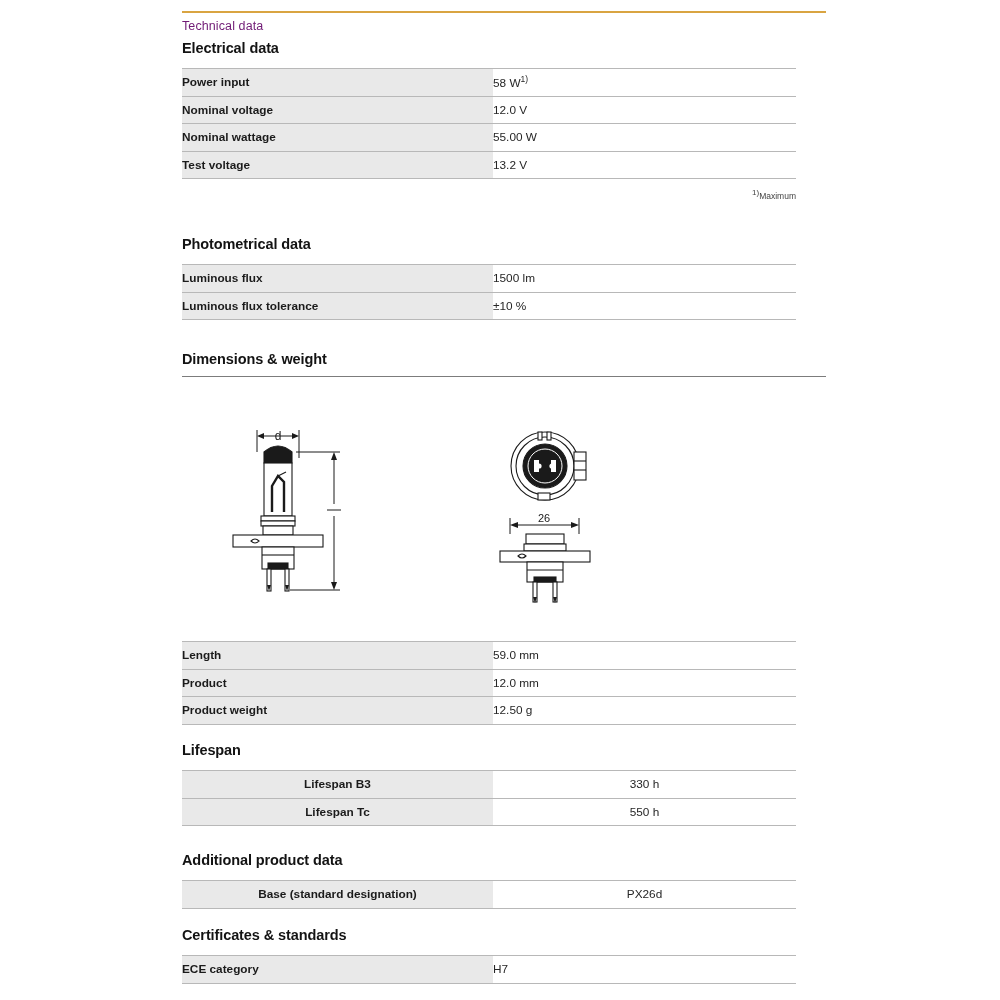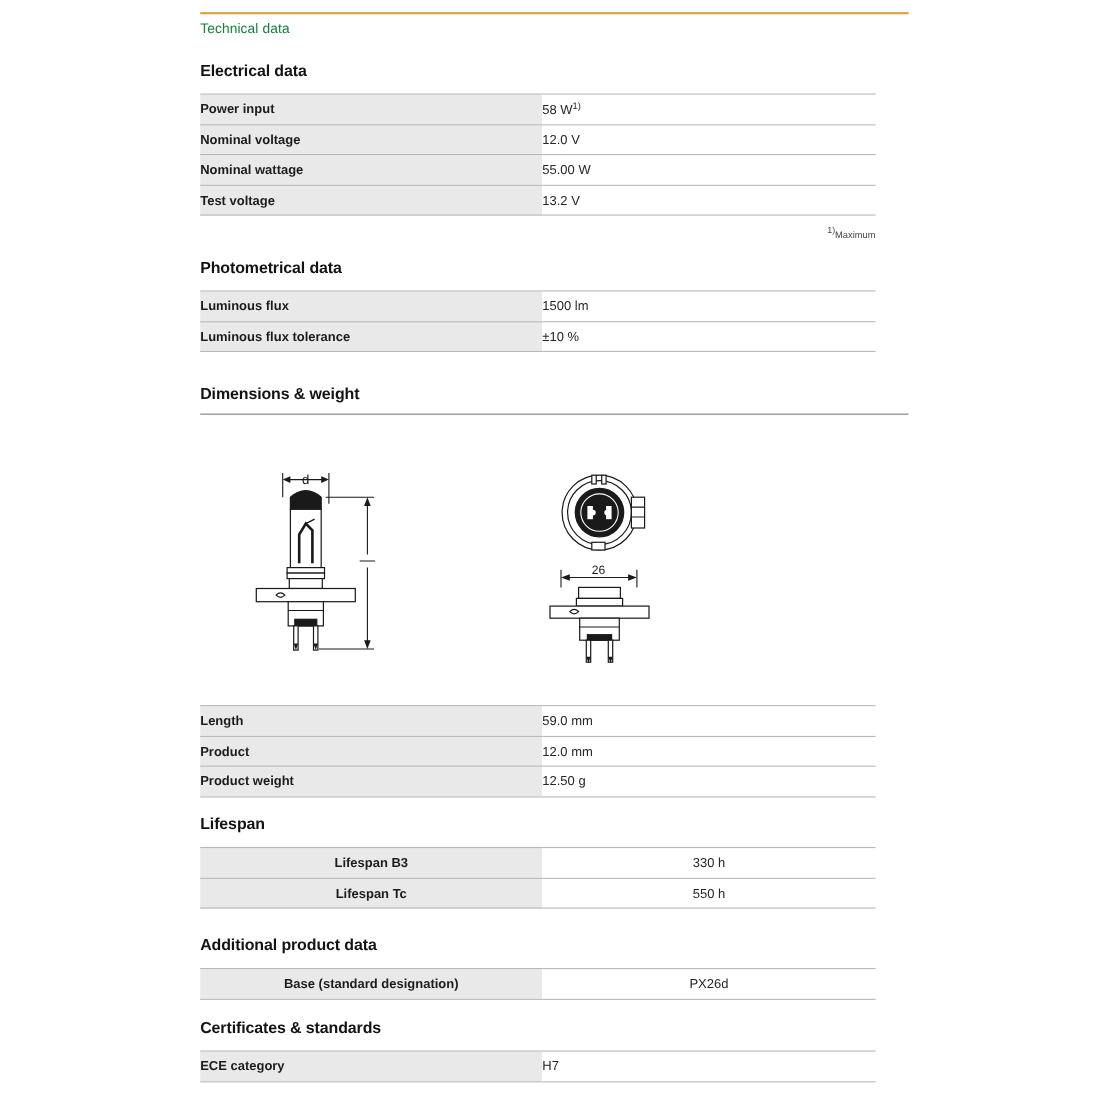--- a/index.html
+++ b/index.html
@@ -10,21 +10,21 @@
   }
   .page{position:relative;width:1000px;height:1000px;}
 
   
   .accent-rule{
     position:absolute;left:182px;top:11px;width:644px;height:2px;
     background:#d9a441;
   }
   .kicker{
     position:absolute;left:182px;top:19px;
-    font-size:12.5px;color:#15803d;letter-spacing:.1px;
+    font-size:12.5px;color:#701a75;letter-spacing:.1px;
   }
 
   
   .sec-title{
     font-size:14.5px;font-weight:bold;color:#131313;
     letter-spacing:-.1px;
   }
   .head-rule{height:1px;background:#7c7c7c;width:644px;margin-top:9px;}
 
   .block{position:absolute;left:182px;}
@@ -56,21 +56,21 @@
   .figure{position:absolute;left:182px;}
 </style>
 </head>
 <body>
 
 <div class="page">
 
   <div class="accent-rule"></div>
   <div class="kicker">Technical data</div>
 
-  <div class="block" style="top:57px;">
+  <div class="block" style="top:40px;">
     <div class="sec-title">Electrical data</div>
     <table class="spec" style="margin-top:12px;">
       <tbody>
           <tr>
         <td class="k">Power input</td>
         <td class="v"><span>58 W</span><sup class="fn">1)</sup></td>
       </tr>
       <tr>
         <td class="k">Nominal voltage</td>
         <td class="v">12.0 V</td>

